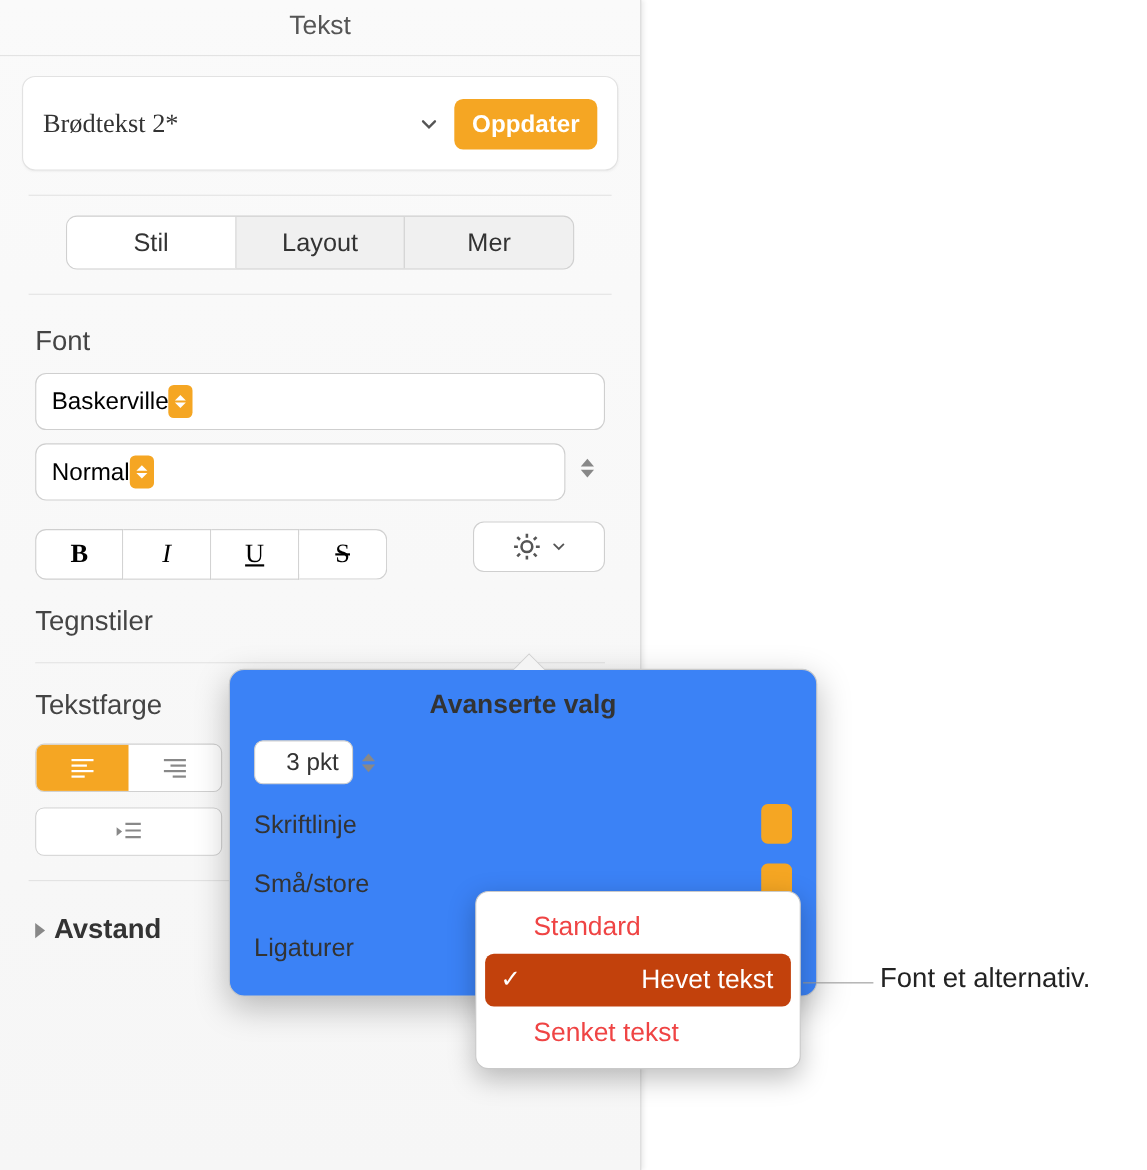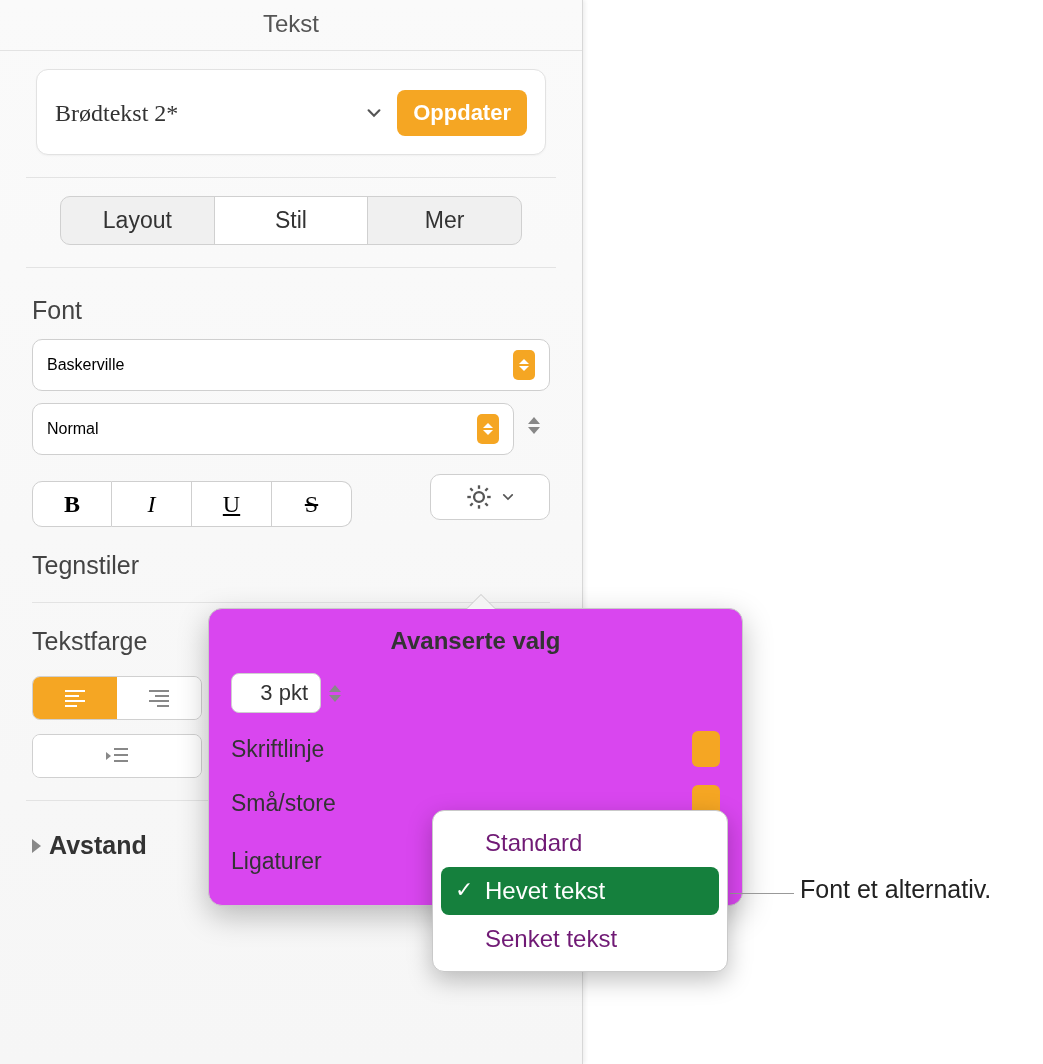--- a/index.html
+++ b/index.html
@@ -22,21 +22,21 @@
   }
   .panel-header {
     text-align: center;
     font-size: 24px;
     color: #555;
     padding: 10px 0 12px;
     border-bottom: 1px solid #e3e3e3;
     font-weight: 500;
   }
   .style-card {
-    margin: 18px 36px 0;
+    margin: 18px 20px 0;
     background: #fff;
     border: 1px solid #e2e2e2;
     border-radius: 12px;
     padding: 20px 18px 18px;
     display: flex;
     align-items: center;
     gap: 14px;
     box-shadow: 0 1px 2px rgba(0,0,0,0.04);
   }
   .style-select {
@@ -96,24 +96,24 @@
     font-size: 25px;
     color: #444;
     margin: 28px 0 14px;
   }
   .dropdown {
     width: 100%;
     background: #fff;
     border: 1px solid #cfcfcf;
     border-radius: 10px;
     padding: 10px 14px;
-    font-size: 16px;
+    font-size: 22px;
     display: flex;
     align-items: center;
-    justify-content: space-between;
+    justify-content: flex-start;
     cursor: pointer;
   }
   .stepper-ctrl {
     width: 22px;
     height: 30px;
     background: #f5a623;
     border-radius: 5px;
     display: flex;
     flex-direction: column;
     align-items: center;
@@ -208,21 +208,21 @@
   .indent-btn{flex:1;height:42px;display:flex;align-items:center;justify-content:center;cursor:pointer;background:#fff;}
   .disclosure-row { display:flex;align-items:center;gap:8px;margin:30px 0 0 32px;font-size:25px;color:#333;font-weight:600;}
   .disc-tri{width:0;height:0;border-top:7px solid transparent;border-bottom:7px solid transparent;border-left:9px solid #888;}
 
   
   .popover {
     position:absolute;
     left:208px;
     top:608px;
     width:535px;
-    background:#d946ef;
+    background:#3b82f6;
     border:1px solid #c9c9c9;
     border-radius:14px;
     box-shadow:0 10px 30px rgba(0,0,0,0.25);
     padding: 18px 22px 22px;
   }
   .popover::before{
     content:"";position:absolute;top:-14px;left:258px;
     width:0;height:0;border-left:14px solid transparent;border-right:14px solid transparent;border-bottom:14px solid #f4f4f4;
     filter: drop-shadow(0 -1px 0 #c9c9c9);
   }
@@ -243,22 +243,22 @@
     left:432px;
     top:810px;
     width:296px;
     background:#fff;
     border:1px solid #c9c9c9;
     border-radius:12px;
     box-shadow:0 8px 24px rgba(0,0,0,0.25);
     padding:8px 8px;
     z-index:10;
   }
-  .dd-item{padding:10px 16px 10px 44px;font-size:24px;color:#701a75;border-radius:8px;cursor:pointer;position:relative;}
-  .dd-item.selected{background:#15803d;color:#fff;}
+  .dd-item{padding:10px 16px 10px 44px;font-size:24px;color:#ef4444;border-radius:8px;cursor:pointer;position:relative;}
+  .dd-item.selected{background:#c2410c;color:#fff;text-align:right;}
   .dd-item.selected::before{content:"✓";position:absolute;left:14px;font-size:22px;}
 
   .callout{
     position:absolute;
     left:800px;
     top:875px;
     font-size:25px;
     color:#222;
   }
   .callout-line{
@@ -282,22 +282,22 @@
       <svg class="chev-down" viewBox="0 0 20 20">
           <path d="M4 7l6 6 6-6" stroke="#555" stroke-width="2.4" fill="none" stroke-linecap="round"></path>
         </svg>
     </div>
     <button class="update-btn">Oppdater</button>
   </div>
 
   <hr class="divider">
 
   <div class="tabs">
+    <div class="tab active">Stil</div>
     <div class="tab">Layout</div>
-    <div class="tab active">Stil</div>
     <div class="tab">Mer</div>
   </div>
 
   <hr class="divider">
 
   <div class="section">
     <div class="section-title">Font</div>
 
     <div class="dropdown">
       <span>Baskerville</span>

